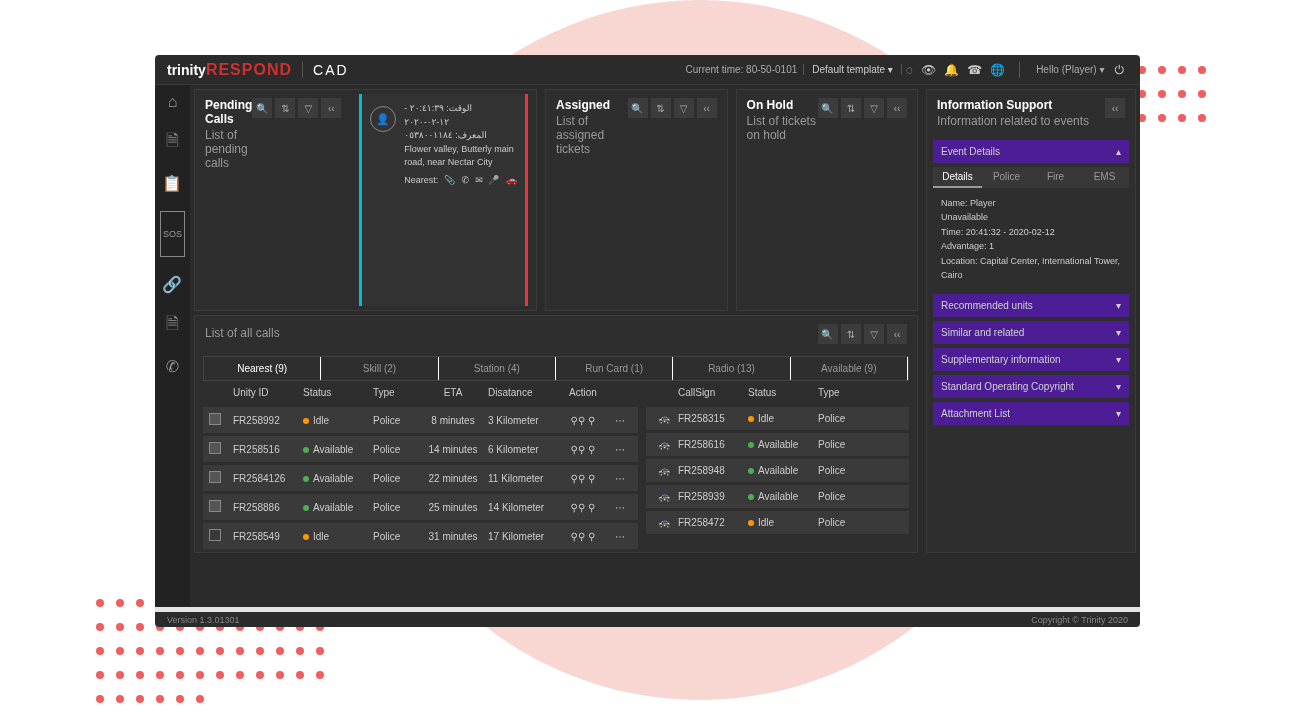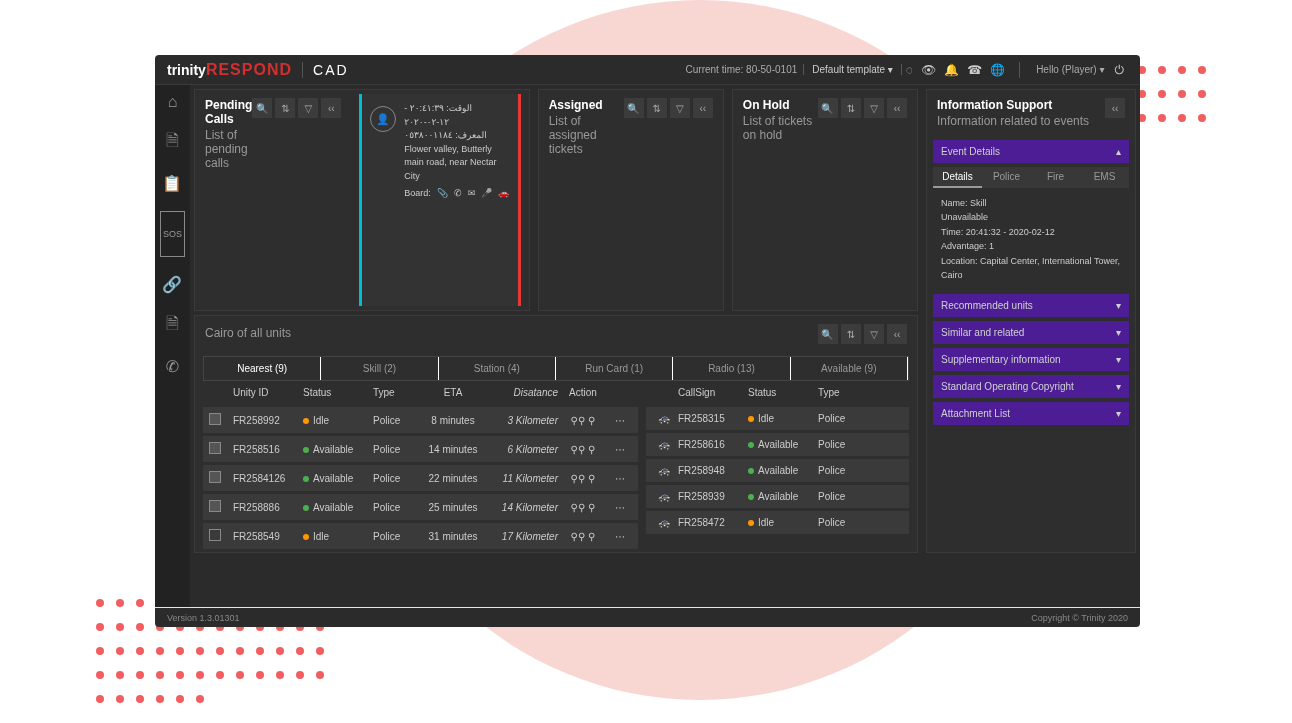--- a/index.html
+++ b/index.html
@@ -67,32 +67,32 @@
 .tables { display:flex; flex:1; padding:0 8px; overflow:hidden; }
 .tbl { flex:1; font-size:10px; }
 .tbl.left { flex:1.5; margin-right:8px; }
 .tbl-head { display:flex; padding:6px; color:#ccc; }
 .tbl-row { display:flex; align-items:center; background:#3a3a3a; margin:3px 0; padding:6px; color:#ccc; }
 .tbl .c-chk { width:24px; }
 .tbl .c-id { width:70px; }
 .tbl .c-status { width:70px; }
 .tbl .c-type { width:45px; }
 .tbl .c-eta { width:70px; text-align:center; }
-.tbl .c-dist { width:70px; text-align:right;font-style:italic; }
+.tbl .c-dist { width:70px; text-align:left; }
 .tbl .c-act { width:50px; text-align:center; }
 .tbl .c-more { width:24px; text-align:center; cursor:pointer; }
 .tbl .c-ico { width:26px; text-align:center; }
 .tbl .c-cs { width:70px; }
 .dot-o { display:inline-block; width:6px; height:6px; border-radius:50%; background:#ff9800; margin-right:4px; }
 .dot-g { display:inline-block; width:6px; height:6px; border-radius:50%; background:#4caf50; margin-right:4px; }
 .chk { width:12px; height:12px; border:1px solid #888; display:inline-block; background:#555; }
 .chk.empty { background:transparent; }
 
 
-.footer { height:20px; display:flex; justify-content:space-between; align-items:center; padding:0 12px; color:#888; font-size:9px; border-top:1px solid #e5e5e5; }
+.footer { height:20px; display:flex; justify-content:space-between; align-items:center; padding:0 12px; color:#888; font-size:9px; border-top:5px solid #e5e5e5; }
 </style>
 </head>
 <body>
 
 <div class="bg-circle"></div>
 <div class="dots dots-tr"><span class="d"></span><span class="d"></span><span class="d"></span><span class="d"></span><span class="d"></span><span class="d"></span><span class="d"></span><span class="d"></span><span class="d"></span><span class="d"></span><span class="d"></span><span class="d"></span></div>
 <div class="dots dots-bl"><span class="d"></span><span class="d"></span><span class="d"></span><span class="d"></span><span class="d"></span><span class="d"></span><span class="d"></span><span class="d"></span><span class="d"></span><span class="d"></span><span class="d"></span><span class="d"></span><span class="d"></span><span class="d"></span><span class="d"></span><span class="d"></span><span class="d"></span><span class="d"></span><span class="d"></span><span class="d"></span><span class="d"></span><span class="d"></span><span class="d"></span><span class="d"></span><span class="d"></span><span class="d"></span><span class="d"></span><span class="d"></span><span class="d"></span><span class="d"></span><span class="d"></span><span class="d"></span><span class="d"></span><span class="d"></span><span class="d"></span><span class="d"></span><span class="d"></span><span class="d"></span><span class="d"></span><span class="d"></span><span class="d"></span><span class="d"></span><span class="d"></span><span class="d"></span><span class="d"></span><span class="d"></span><span class="d"></span><span class="d"></span><span class="d"></span><span class="d"></span><span class="d"></span><span class="d"></span><span class="d"></span><span class="d"></span></div>
 
 <div class="frame">
 
@@ -145,21 +145,21 @@
                   <div class="pbtn">‹‹</div>
                 </div>
               </div>
               <div class="call-card">
                 <div class="avatar">👤</div>
                 <div class="cinfo">
                   <div>الوقت: ٢٠:٤١:٣٩ - ١٢-٠٢-٢٠٢٠</div>
                   <div>المعرف: ٠٥٣٨٠٠١١٨٤</div>
                   <div>Flower valley, Butterly main road, near Nectar City</div>
                   <div class="cact">
-                    <span>Board:</span>
+                    <span>Nearest:</span>
                     <span>📎</span>
                     <span>✆</span>
                     <span>✉</span>
                     <span>🎤</span>
                     <span>🚗</span>
                   </div>
                 </div>
               </div>
             </div>
 
@@ -190,21 +190,21 @@
                   <div class="pbtn">▽</div>
                   <div class="pbtn">‹‹</div>
                 </div>
               </div>
             </div>
           </div>
 
           <div class="units-board">
             <div class="panel-head">
               <div class="panel-title">
-                <div class="ps">Cairo of all units</div>
+                <div class="ps">List of all calls</div>
               </div>
               <div class="panel-btns">
                 <div class="pbtn">🔍</div>
                 <div class="pbtn">⇅</div>
                 <div class="pbtn">▽</div>
                 <div class="pbtn">‹‹</div>
               </div>
             </div>
             <div class="tabs-row">
               <div class="tab active">Nearest (9)</div>
@@ -338,21 +338,21 @@
                 <span>Event Details</span>
                 <span>▴</span>
               </div>
             <div class="event-tabs">
               <div class="et active">Details</div>
               <div class="et">Police</div>
               <div class="et">Fire</div>
               <div class="et">EMS</div>
             </div>
             <div class="event-details">
-              <div>Name: Skill</div>
+              <div>Name: Player</div>
               <div>Unavailable</div>
               <div>Time: 20:41:32 - 2020-02-12</div>
               <div>Advantage: 1</div>
               <div>Location: Capital Center, International Tower, Cairo</div>
             </div>
             <div class="accordion">
                 <span>Recommended units</span>
                 <span>▾</span>
               </div>
             <div class="accordion">

